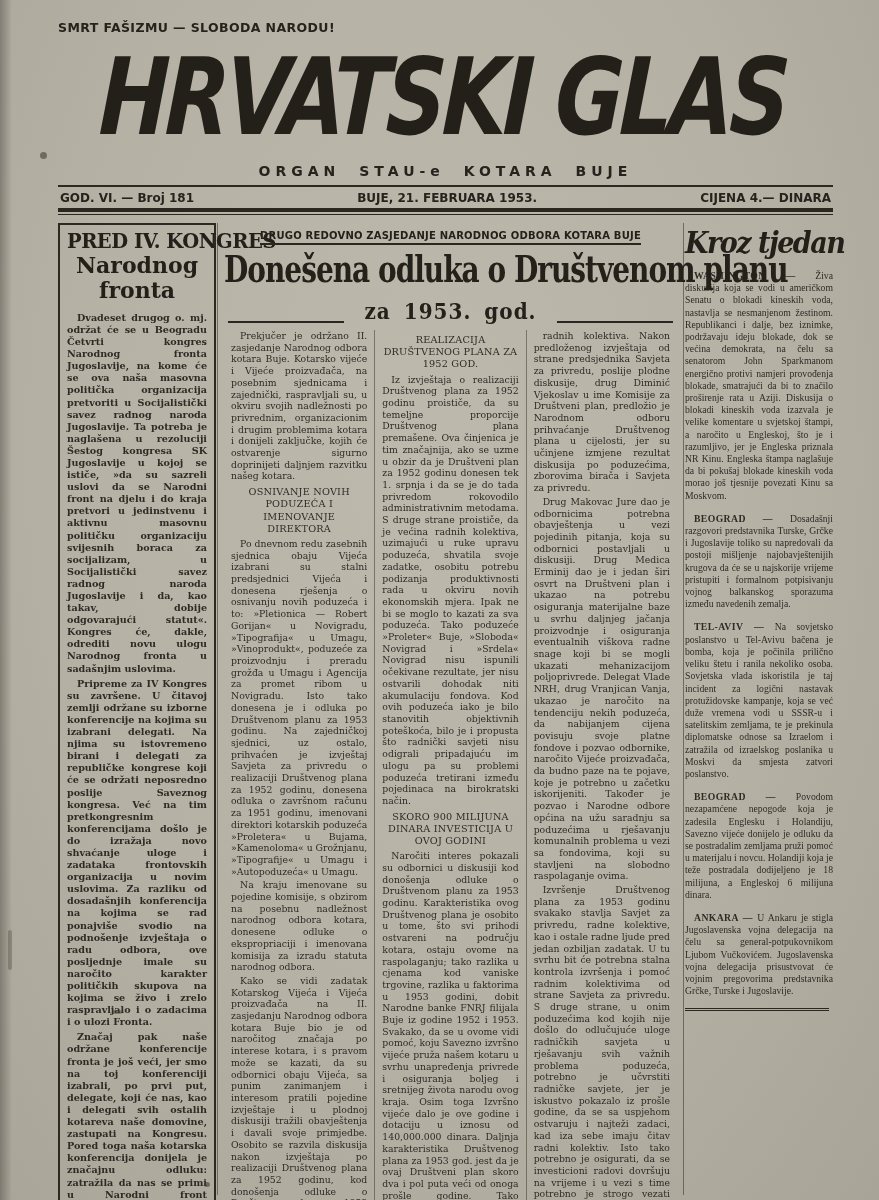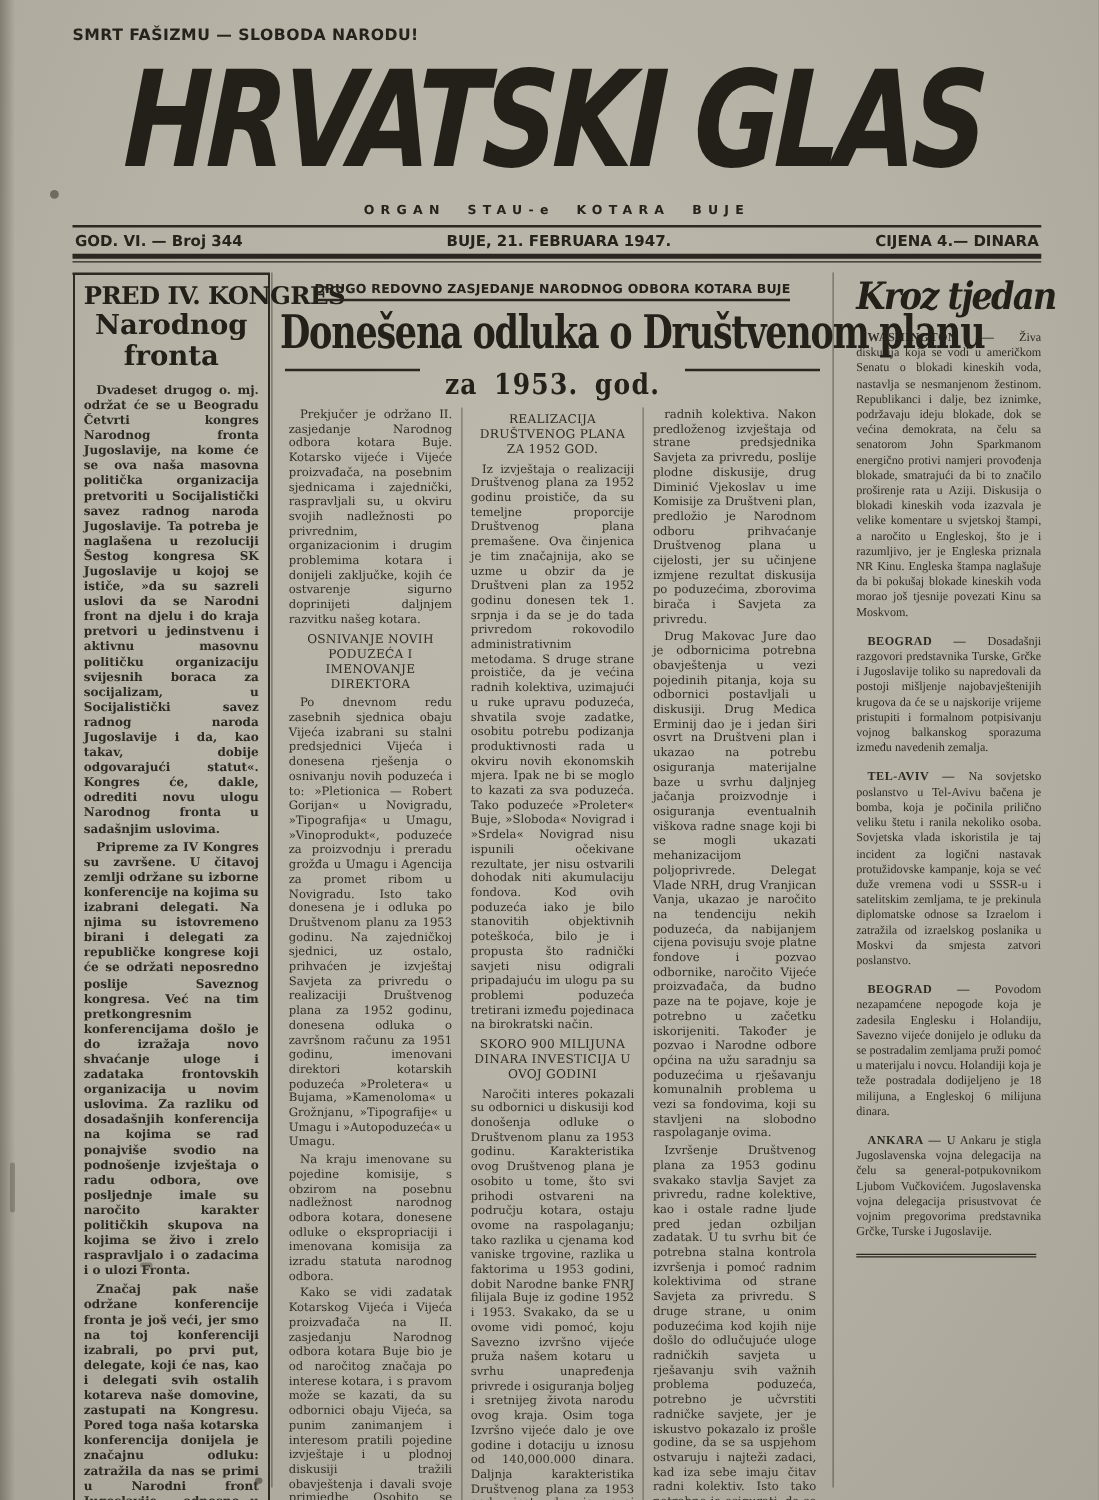--- a/index.html
+++ b/index.html
@@ -16,21 +16,21 @@
   
   .header { padding:20px 46px 0 58px; }
   .tagline { font-family:"DejaVu Sans", sans-serif; font-weight:bold; font-size:12.5px;
     letter-spacing:.4px; color:#26231d; }
   .masthead { text-align:center; height:116px; margin-top:0; }
   .masthead-text { display:inline-block; white-space:nowrap;
     font-family:"DejaVu Sans", sans-serif; font-weight:bold; font-style:italic;
     font-size:82px; letter-spacing:-4px; color:#23201a;
     transform:scale(1.02,1.3) skewX(-3deg); transform-origin:center top; }
   .subtitle { text-align:center; font-family:"DejaVu Sans", sans-serif; font-weight:bold;
-    font-size:10px; letter-spacing:5px; word-spacing:9px; color:#26231d; margin-top:12px; }
+    font-size:14px; letter-spacing:5px; word-spacing:9px; color:#26231d; margin-top:12px; }
   .issue-row { margin:6px 46px 0 58px; border-top:2px solid #2c2822;
     display:flex; justify-content:space-between; align-items:center; padding:4px 2px 3px;
     font-family:"DejaVu Sans", sans-serif; font-weight:bold; font-size:12px; color:#26231d; }
   .thick-rule { margin:0 46px 0 58px; border-top:4px solid #2b2720; border-bottom:1px solid #2b2720; height:2px; }
 
   
   .content { display:flex; margin:8px 46px 0 58px; height:972px; align-items:stretch; }
 
   
   .left-col { width:158px; flex:none; border-right:1px solid rgba(55,50,40,.55); padding-right:1px; }
@@ -44,33 +44,33 @@
 
   
   .center-col { flex:1; padding:0 6px; min-width:0; }
   .kicker { text-align:center; margin:1px 0 3px; }
   .kicker span { display:inline-block; font-family:"DejaVu Sans", sans-serif; font-weight:bold;
     font-size:10px; letter-spacing:.2px; border-bottom:2px solid #2b2720; padding-bottom:2px;
     color:#24211b; white-space:nowrap; }
   .headline { text-align:center; height:47px; margin-top:3px; }
   .headline span { display:inline-block; white-space:nowrap; font-weight:bold; font-size:28px;
     letter-spacing:-1px; color:#24211b; transform:scale(1.0,1.32); transform-origin:center top; }
-  .subhead-row { display:flex; align-items:flex-start; gap:20px; margin:4px 4px 7px; }
+  .subhead-row { display:flex; align-items:flex-end; gap:20px; margin:4px 4px 7px; }
   .subhead-row .rule { flex:1; border-top:2px solid #2b2720; height:0; }
   .subhead-row .txt { font-weight:bold; font-size:20px; letter-spacing:1px; word-spacing:5px;
     color:#24211b; transform:scaleY(1.15); white-space:nowrap; }
   .center-cols { display:flex; align-items:stretch; }
   .ccol { flex:1; min-width:0; padding:0 7px; }
   .ccol + .ccol { border-left:1px solid rgba(55,50,40,.5); }
   .ccol p { font-size:9.3px; line-height:11.7px; text-align:justify; text-indent:9px; margin:0 0 2px; }
   .ccol p.subhead { text-indent:0; text-align:center; font-weight:normal; font-size:9.7px;
     line-height:12.2px; margin:4px 0 3px; letter-spacing:.2px; }
 
   
-  .right-col { width:148px; flex:none; border-left:1px solid rgba(55,50,40,.55); padding-left:18px; }
+  .right-col { width:148px; flex:none; border-left:1px solid rgba(55,50,40,.55); padding-left:1px; }
   .weekly-title { font-weight:bold; font-style:italic; font-size:27px; letter-spacing:-1.5px;
     color:#23201a; margin:2px 0 14px; transform:scaleY(1.12); transform-origin:left top; white-space:nowrap; }
   .weekly-items p { font-size:9.7px; line-height:12.2px; text-align:justify; text-indent:9px; margin:0 0 11px;font-family:Liberation Serif, serif; }
   .weekly-items strong { letter-spacing:.4px; }
   .weekly-endrule { border-bottom:3px double #2b2720; height:0; margin:0 4px 0 0; }
 </style>
 </head>
 <body>
 
 <div class="page">
@@ -82,22 +82,22 @@
 
   <div class="header">
     <div class="tagline">SMRT FAŠIZMU — SLOBODA NARODU!</div>
     <div class="masthead">
       <span class="masthead-text">HRVATSKI GLAS</span>
     </div>
     <div class="subtitle">ORGAN STAU-e KOTARA BUJE</div>
   </div>
 
   <div class="issue-row">
-    <span>GOD. VI. — Broj 344</span>
-    <span>BUJE, 21. FEBRUARA 1947.</span>
+    <span>GOD. VI. — Broj 181</span>
+    <span>BUJE, 21. FEBRUARA 1953.</span>
     <span>CIJENA 4.— DINARA</span>
   </div>
   <div class="thick-rule"></div>
 
   <div class="content">
 
     <div class="left-col">
       <div class="left-box">
         <div class="left-title1">PRED IV. KONGRES</div>
         <div class="left-title2">Narodnog fronta</div>

